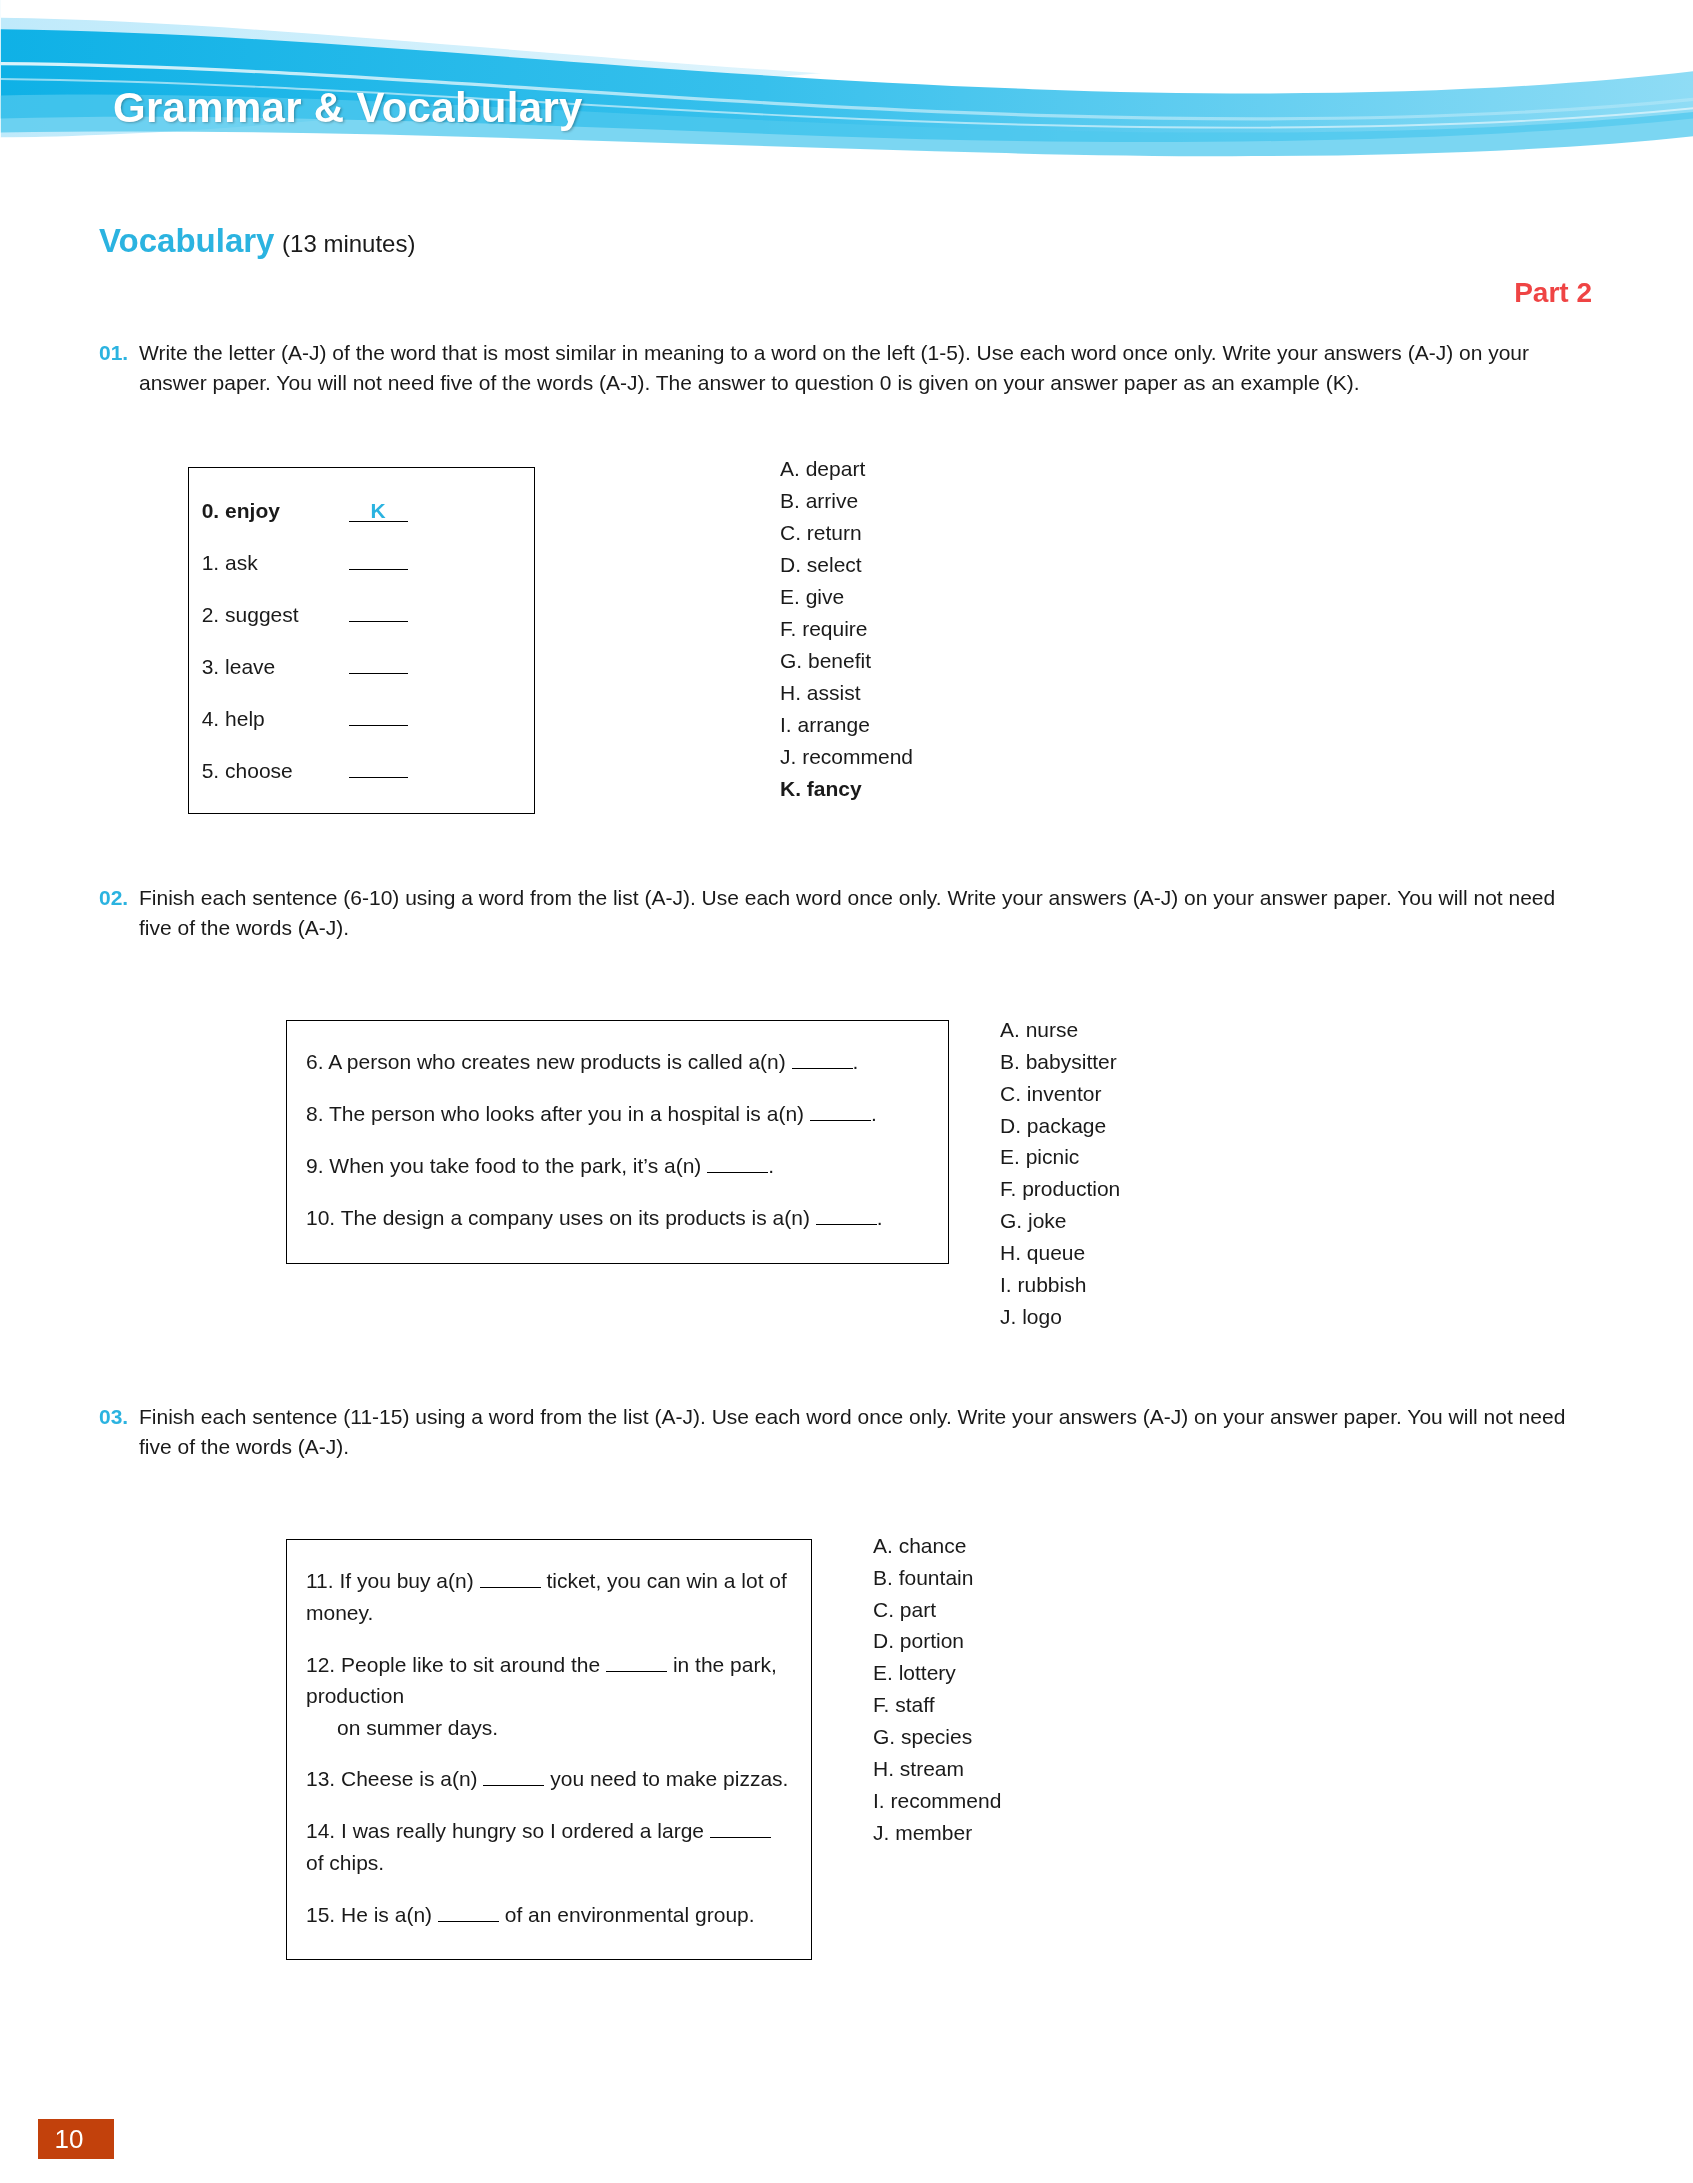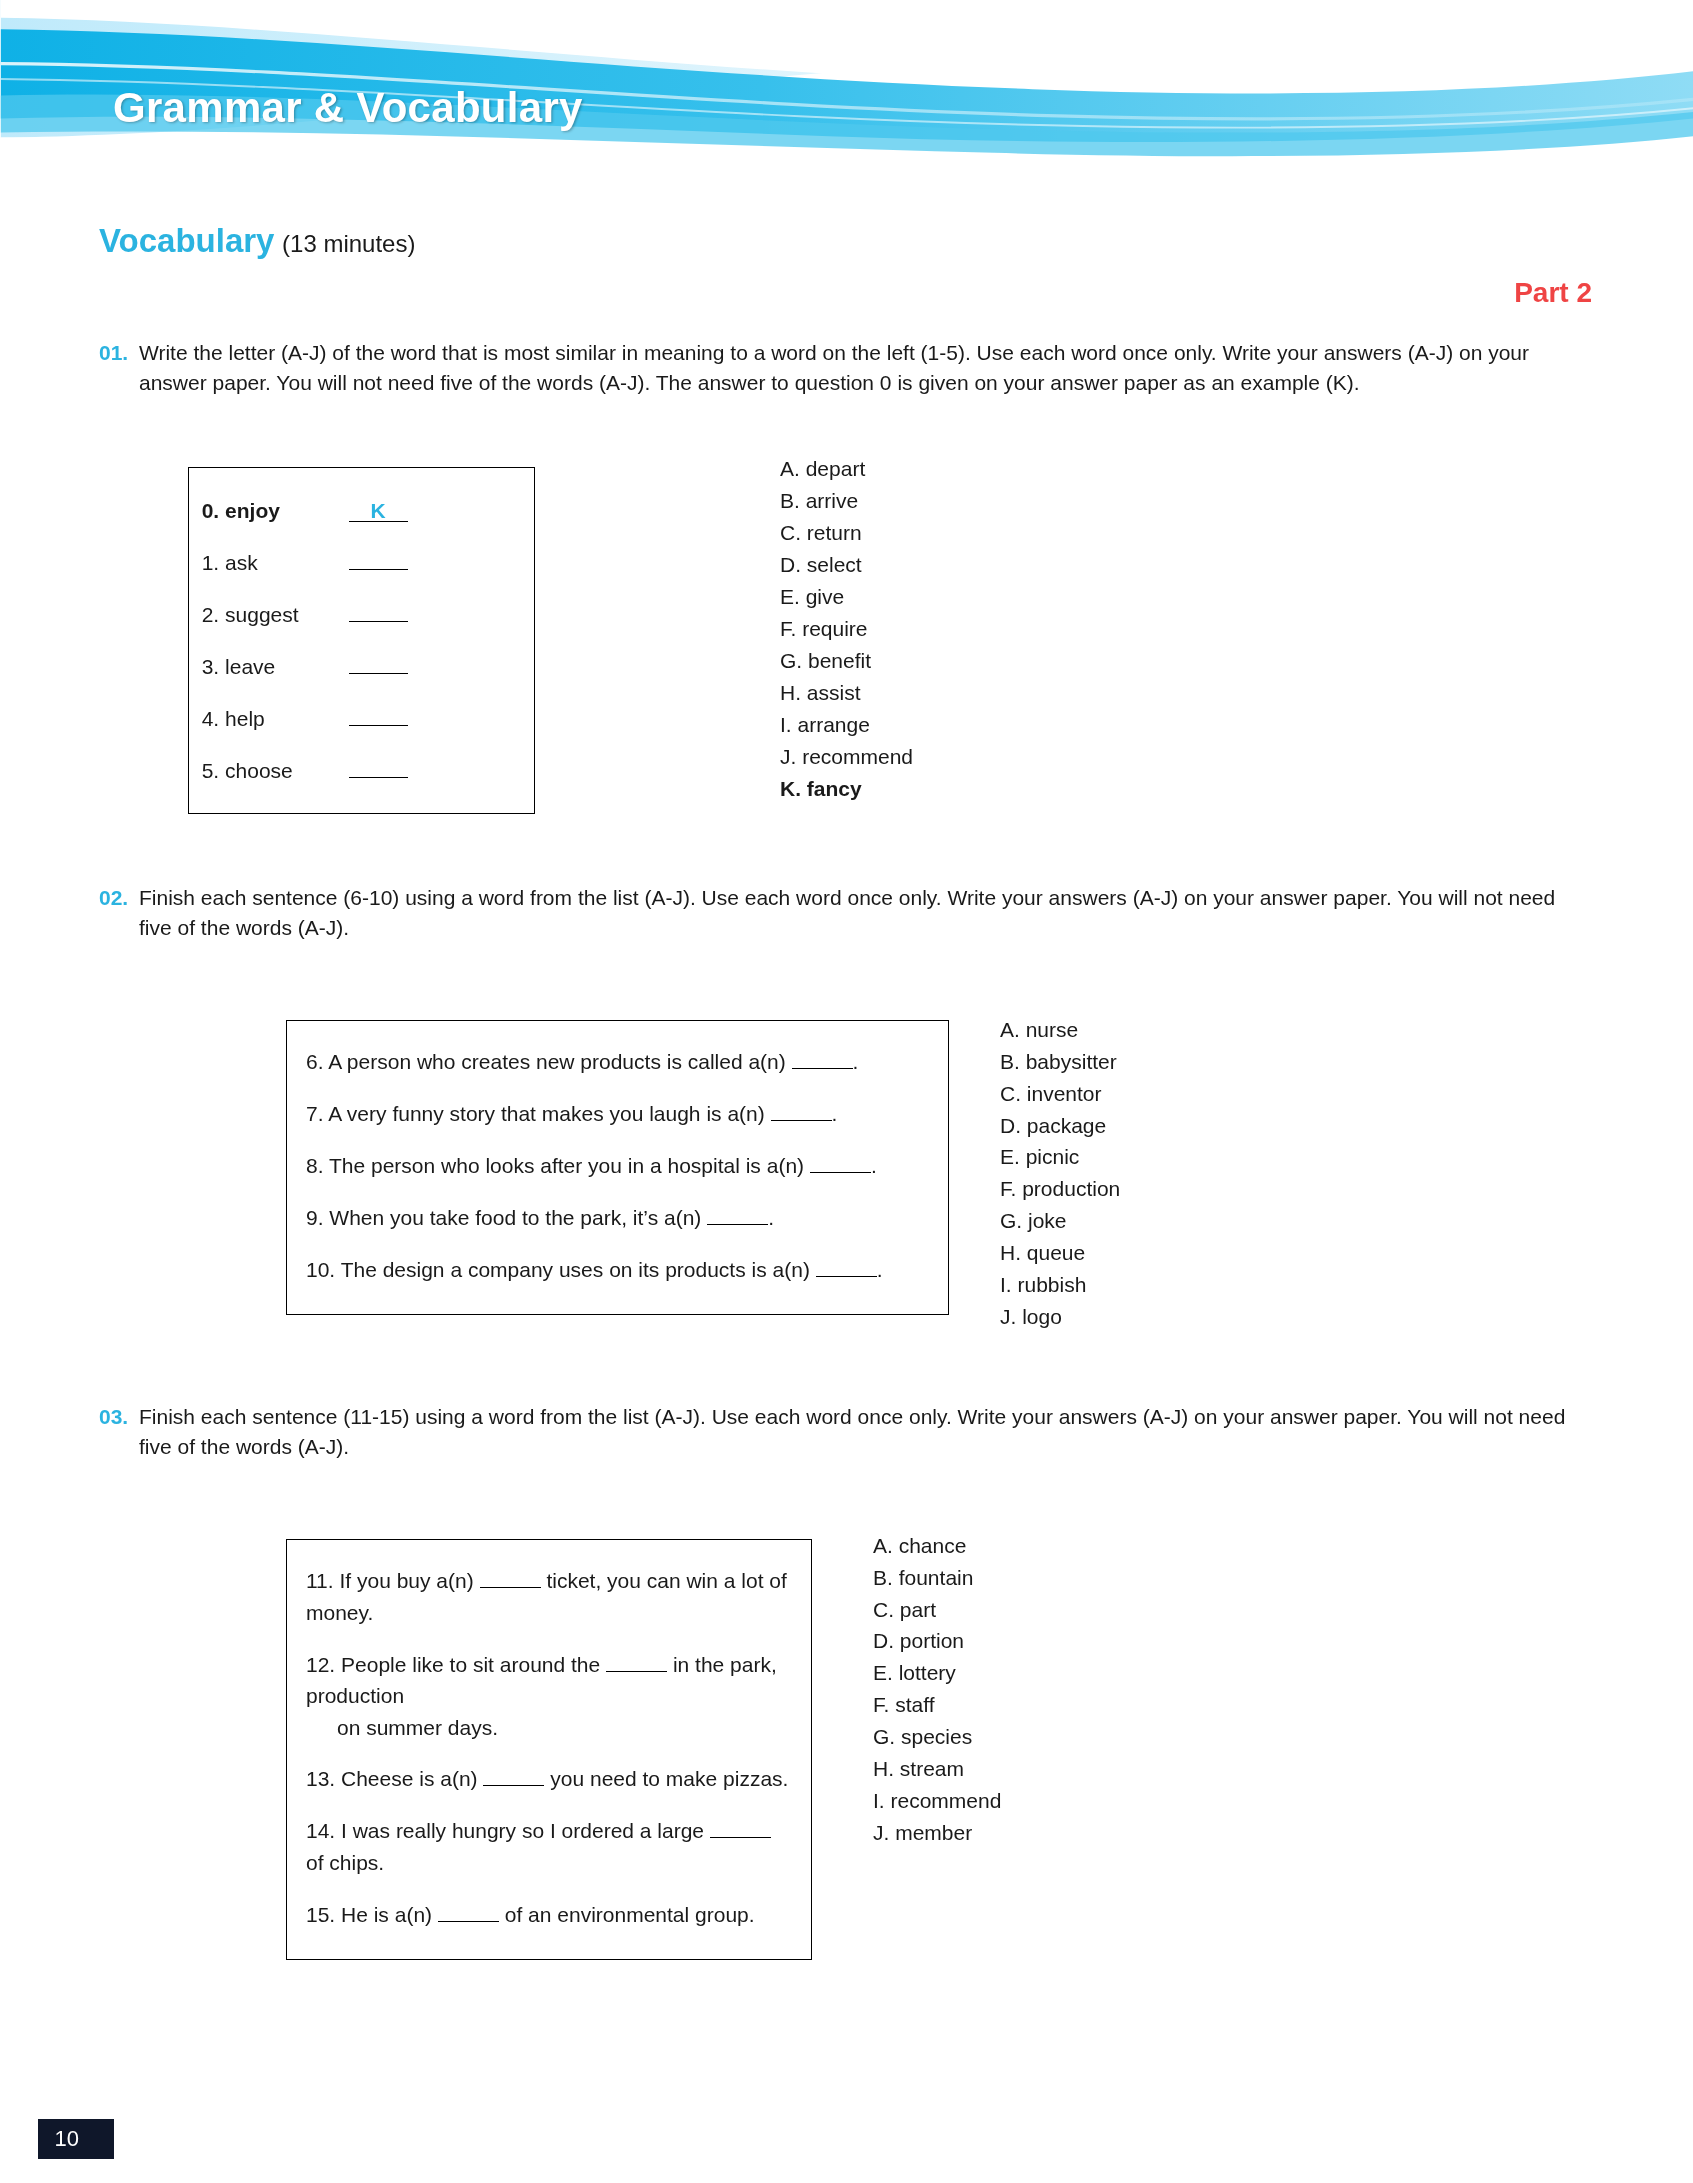--- a/index.html
+++ b/index.html
@@ -173,23 +173,23 @@
     height: 14px;
   }
 
   
   .footer-tab {
     position: absolute;
     left: 38px;
     bottom: 24px;
     width: 76px;
     height: 40px;
-    background: #0f172a;
+    background: #c2410c;
     color: #fff;
-    font-size: 22px;
+    font-size: 26px;
     display: flex;
     align-items: center;
     padding-left: 16.6px;
     box-sizing: border-box;
   }
 </style>
 </head>
 <body>
 
 <div class="banner">
@@ -285,24 +285,20 @@
       <div class="qtext">Finish each sentence (6-10) using a word from the list (A-J). Use each word once only. Write your answers (A-J) on your answer paper. You will not need five of the words (A-J).</div>
     </div>
 
     <div class="ex-row">
       <div class="ex-box box2">
         <div class="line">
           <span>6. A person who creates new products is called a(n)</span>
           <span class="ublank"></span><span>.</span>
         </div>
         <div class="line">
-          <span>7. A very funny story that makes you laugh is a(n)</span>
-          <span class="ublank"></span><span>.</span>
-        </div>
-        <div class="line">
           <span>8. The person who looks after you in a hospital is a(n)</span>
           <span class="ublank"></span><span>.</span>
         </div>
         <div class="line">
           <span>9. When you take food to the park, it’s a(n)</span>
           <span class="ublank"></span><span>.</span>
         </div>
         <div class="line">
           <span>10. The design a company uses on its products is a(n)</span>
           <span class="ublank"></span><span>.</span>

